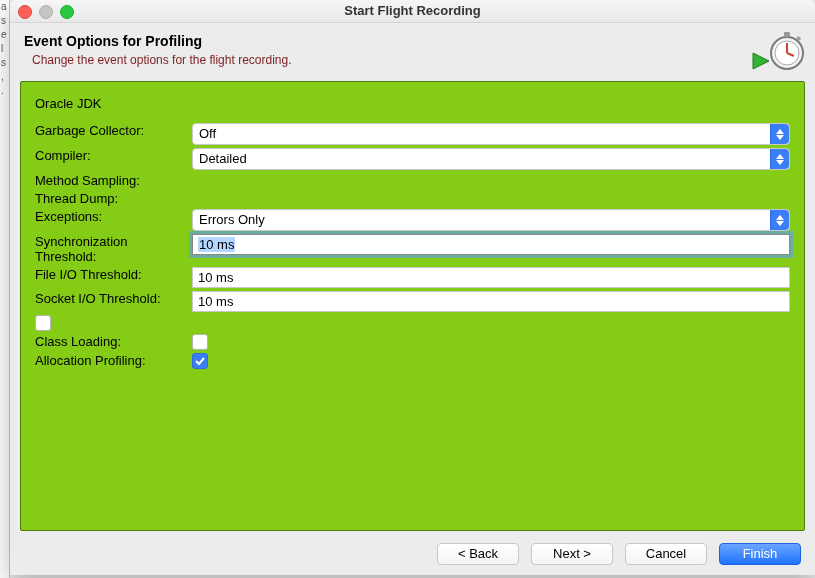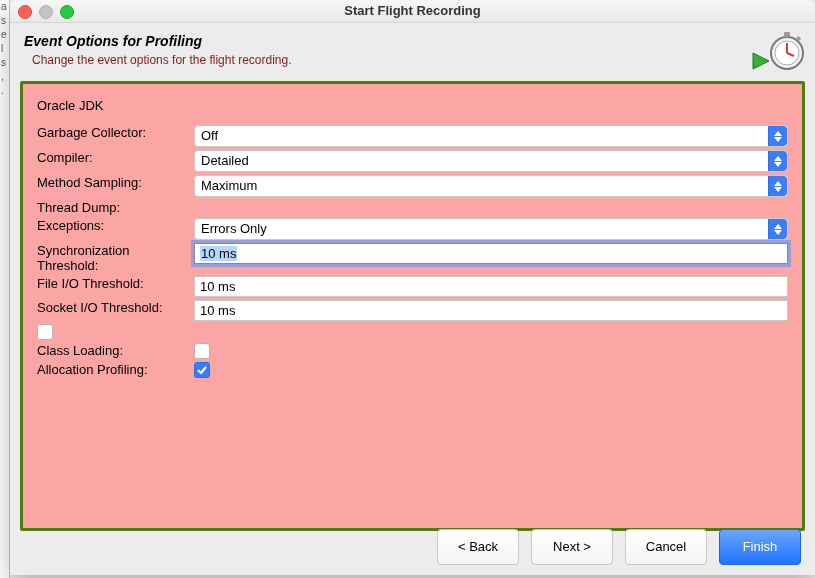--- a/index.html
+++ b/index.html
@@ -76,37 +76,36 @@
   .dot.green  { background: #28c840; border: 0.5px solid #1aab2b; }
 
   .header {
     padding: 10px 14px 6px 14px;
     position: relative;
   }
   .header h1 {
     margin: 0 0 4px 0;
     font-size: 14px;
     font-weight: bold;
-    font-style: italic;
   }
   .header p {
     margin: 0 0 4px 8px;
     font-size: 12px;
     color: #7f1d1d;
   }
   .header .icon-wrap {
     position: absolute;
     right: 10px;
     top: 4px;
   }
 
   .panel {
     margin: 4px 10px 10px 10px;
-    background: #fca5a5;
-    border: 3px solid #4d7c0f;
+    background: #84cc16;
+    border: 1px solid #4d7c0f;
     border-radius: 2px;
     height: 450px;
     box-sizing: border-box;
     padding: 14px 14px;
   }
   .section-title {
     font-size: 13px;
     margin-bottom: 12px;
   }
   .form-row {
@@ -200,21 +199,21 @@
 
   .button-bar {
     position: absolute;
     bottom: 10px;
     right: 14px;
     display: flex;
     gap: 12px;
   }
   .mac-button {
     min-width: 82px;
-    height: 36px;
+    height: 22px;
     border: 1px solid #c7c7c7;
     border-radius: 4px;
     background: linear-gradient(#ffffff, #f4f4f4);
     font-size: 13px;
     padding: 0 12px;
     line-height: 20px;
     text-align: center;
     color: #000;
   }
   .mac-button.primary {
@@ -298,33 +297,20 @@
               <svg width="8" height="5">
                   <polygon points="0,0 8,0 4,5" fill="#fff"></polygon>
                 </svg>
             </span>
           </div>
         </div>
       </div>
 
       <div class="form-row">
         <label>Method Sampling:</label>
-        <div class="select-wrap">
-          <div class="mac-select">
-            <span>Maximum</span>
-            <span class="arrow-btn">
-              <svg width="8" height="5">
-                  <polygon points="0,5 8,5 4,0" fill="#fff"></polygon>
-                </svg>
-              <svg width="8" height="5">
-                  <polygon points="0,0 8,0 4,5" fill="#fff"></polygon>
-                </svg>
-            </span>
-          </div>
-        </div>
       </div>
 
       <div class="form-row">
         <label>Thread Dump:</label>
       </div>
 
       <div class="form-row">
         <label>Exceptions:</label>
         <div class="select-wrap">
           <div class="mac-select">

